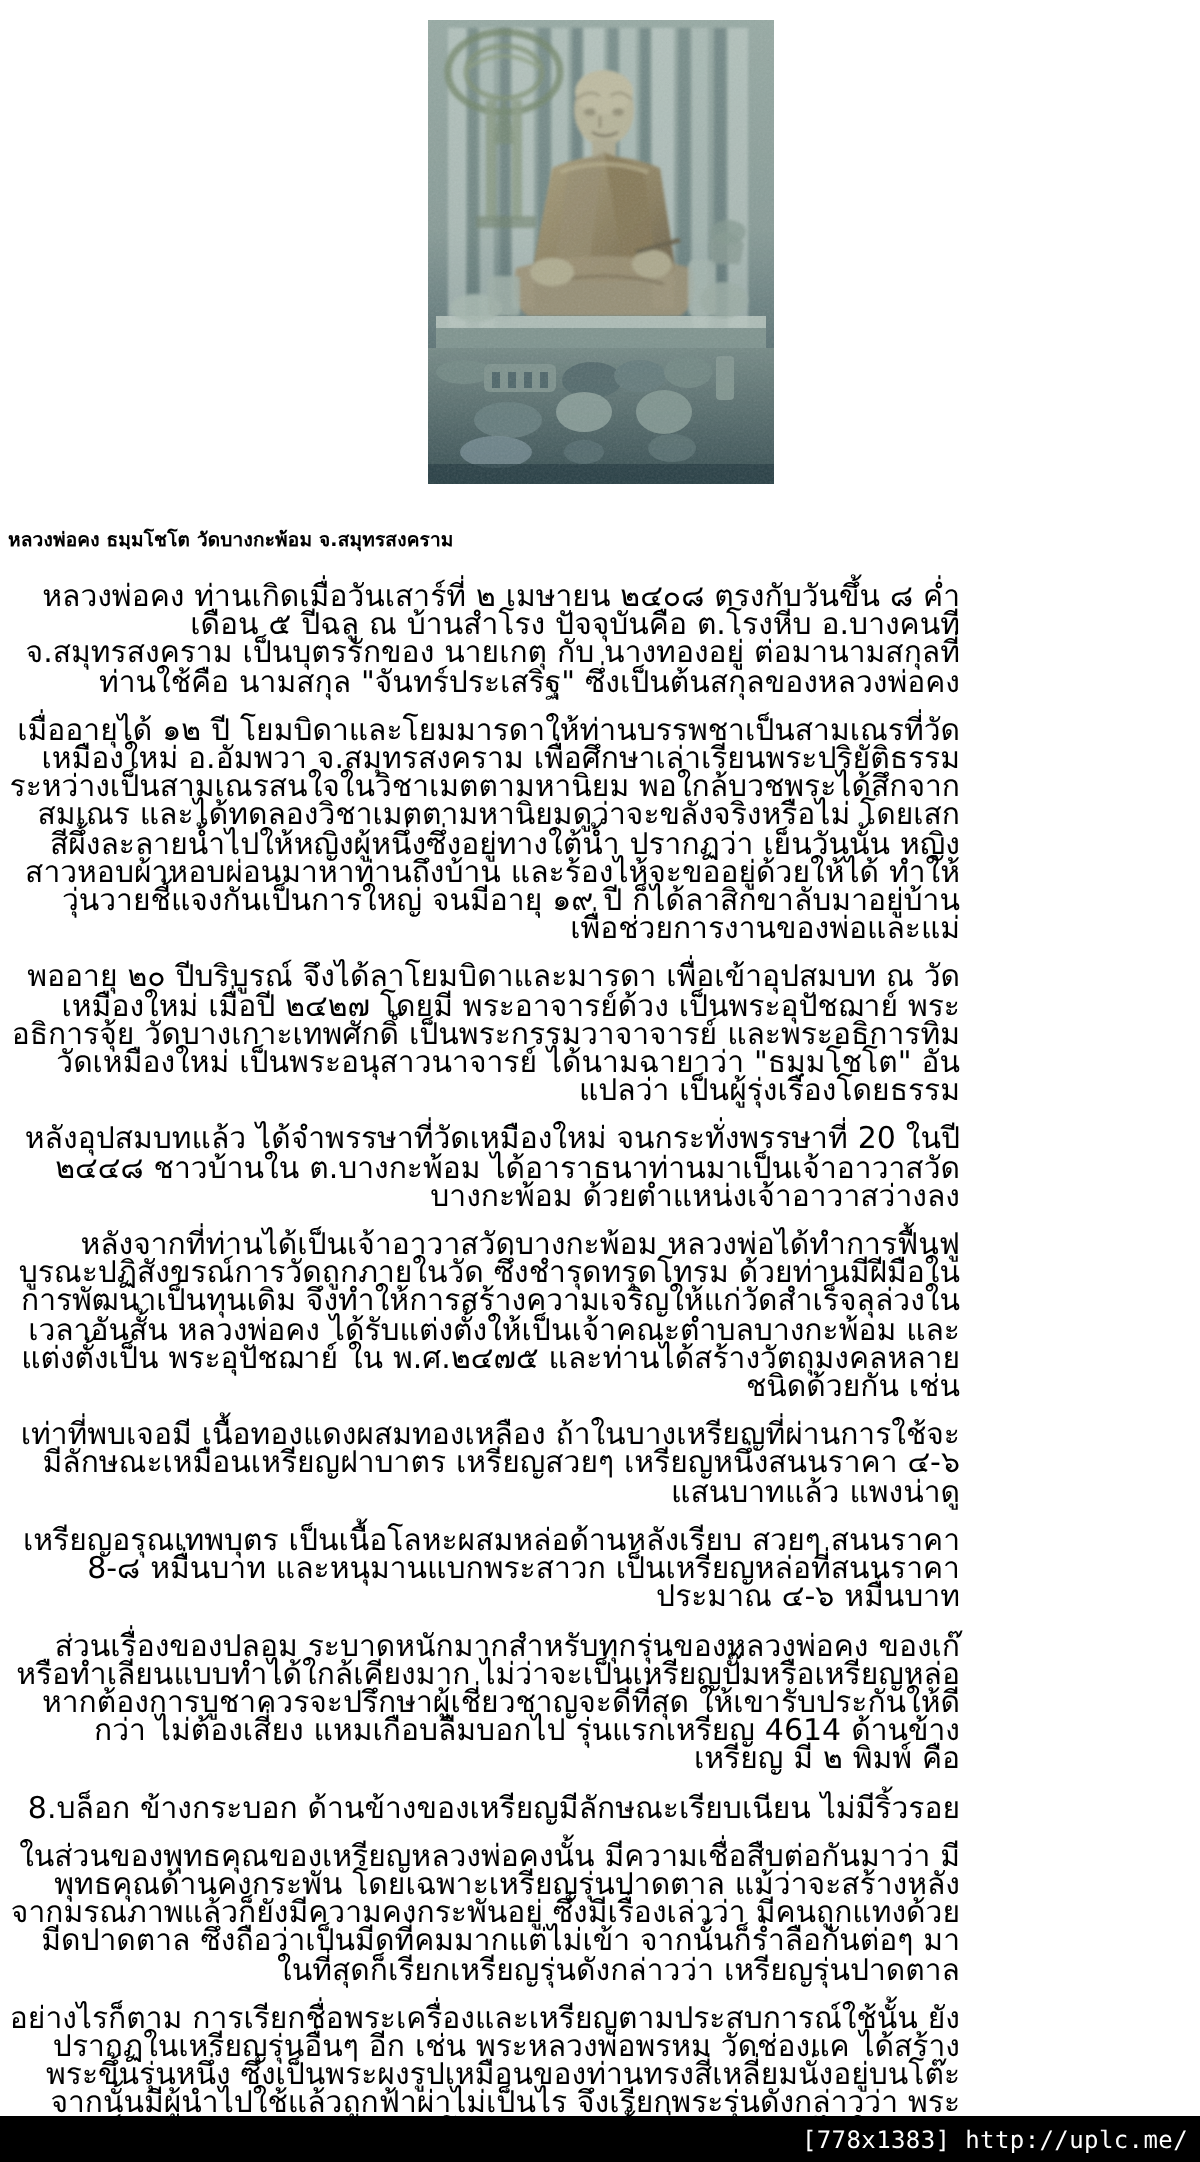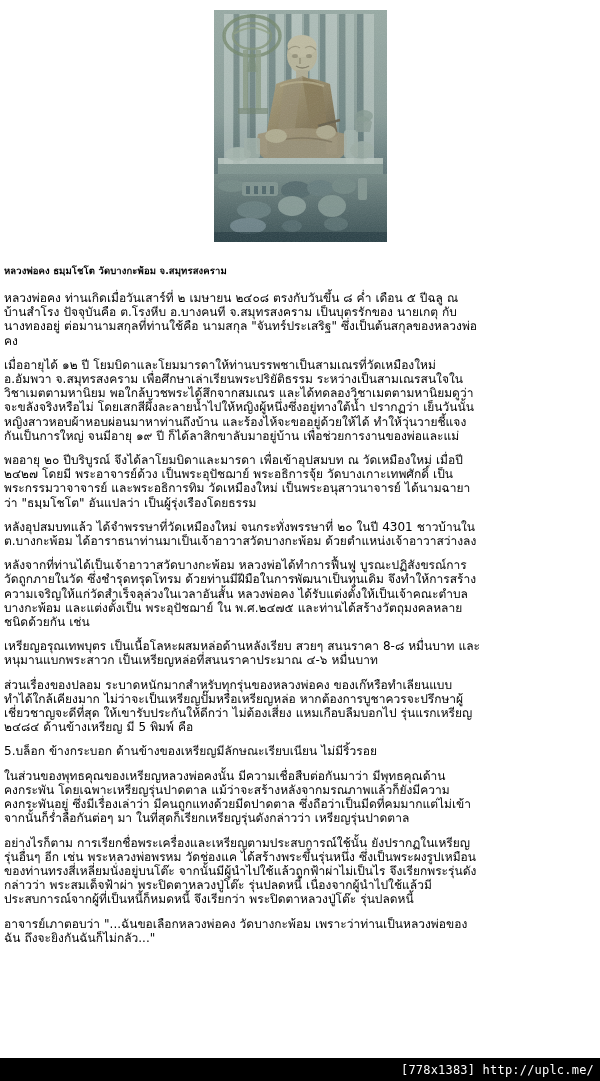--- a/index.html
+++ b/index.html
@@ -42,24 +42,24 @@
   }
   .doc-title {
     font-size: 9.5px;
     font-weight: bold;
     line-height: 13px;
     margin: 22px 0 0 0;
     letter-spacing: 0.1px;
     white-space: nowrap;
   }
   .para {
-    font-size: 12px;
+    font-size: 15px;
     line-height: 14.2px;
     margin: 10px 0 0 0;
-    text-align: left;
+    text-align: right;
     word-spacing: 0.2px;
     hyphens: none;
   }
   .para:first-of-type { margin-top: 14px; }
 
   
   .footer-bar {
     position: absolute;
     left: 0;
     right: 0;
@@ -217,25 +217,26 @@
     </svg>
   </div>
 </div>
 
 <div class="doc-body">
   <h1 class="doc-title">หลวงพ่อคง ธมฺมโชโต วัดบางกะพ้อม จ.สมุทรสงคราม</h1>
 
   <p class="para">หลวงพ่อคง ท่านเกิดเมื่อวันเสาร์ที่ ๒ เมษายน ๒๔๐๘ ตรงกับวันขึ้น ๘ ค่ำ เดือน ๕ ปีฉลู ณ บ้านสำโรง ปัจจุบันคือ ต.โรงหีบ อ.บางคนที จ.สมุทรสงคราม เป็นบุตรรักของ นายเกตุ กับ นางทองอยู่ ต่อมานามสกุลที่ท่านใช้คือ นามสกุล "จันทร์ประเสริฐ" ซึ่งเป็นต้นสกุลของหลวงพ่อคง</p>
   <p class="para">เมื่ออายุได้ ๑๒ ปี โยมบิดาและโยมมารดาให้ท่านบรรพชาเป็นสามเณรที่วัดเหมืองใหม่ อ.อัมพวา จ.สมุทรสงคราม เพื่อศึกษาเล่าเรียนพระปริยัติธรรม ระหว่างเป็นสามเณรสนใจในวิชาเมตตามหานิยม พอใกล้บวชพระได้สึกจากสมเณร และได้ทดลองวิชาเมตตามหานิยมดูว่าจะขลังจริงหรือไม่ โดยเสกสีผึ้งละลายน้ำไปให้หญิงผู้หนึ่งซึ่งอยู่ทางใต้น้ำ ปรากฏว่า เย็นวันนั้น หญิงสาวหอบผ้าหอบผ่อนมาหาท่านถึงบ้าน และร้องไห้จะขออยู่ด้วยให้ได้ ทำให้วุ่นวายชี้แจงกันเป็นการใหญ่ จนมีอายุ ๑๙ ปี ก็ได้ลาสิกขาลับมาอยู่บ้าน เพื่อช่วยการงานของพ่อและแม่</p>
   <p class="para">พออายุ ๒๐ ปีบริบูรณ์ จึงได้ลาโยมบิดาและมารดา เพื่อเข้าอุปสมบท ณ วัดเหมืองใหม่ เมื่อปี ๒๔๒๗ โดยมี พระอาจารย์ด้วง เป็นพระอุปัชฌาย์ พระอธิการจุ้ย วัดบางเกาะเทพศักดิ์ เป็นพระกรรมวาจาจารย์ และพระอธิการทิม วัดเหมืองใหม่ เป็นพระอนุสาวนาจารย์ ได้นามฉายาว่า "ธมฺมโชโต" อันแปลว่า เป็นผู้รุ่งเรืองโดยธรรม</p>
-  <p class="para">หลังอุปสมบทแล้ว ได้จำพรรษาที่วัดเหมืองใหม่ จนกระทั่งพรรษาที่ ๒๐ ในปี 4301 ชาวบ้านใน ต.บางกะพ้อม ได้อาราธนาท่านมาเป็นเจ้าอาวาสวัดบางกะพ้อม ด้วยตำแหน่งเจ้าอาวาสว่างลง</p>
+  <p class="para">หลังอุปสมบทแล้ว ได้จำพรรษาที่วัดเหมืองใหม่ จนกระทั่งพรรษาที่ 20 ในปี ๒๔๔๘ ชาวบ้านใน ต.บางกะพ้อม ได้อาราธนาท่านมาเป็นเจ้าอาวาสวัดบางกะพ้อม ด้วยตำแหน่งเจ้าอาวาสว่างลง</p>
   <p class="para">หลังจากที่ท่านได้เป็นเจ้าอาวาสวัดบางกะพ้อม หลวงพ่อได้ทำการฟื้นฟู บูรณะปฏิสังขรณ์การวัดถูกภายในวัด ซึ่งชำรุดทรุดโทรม ด้วยท่านมีฝีมือในการพัฒนาเป็นทุนเดิม จึงทำให้การสร้างความเจริญให้แก่วัดสำเร็จลุล่วงในเวลาอันสั้น หลวงพ่อคง ได้รับแต่งตั้งให้เป็นเจ้าคณะตำบลบางกะพ้อม และแต่งตั้งเป็น พระอุปัชฌาย์ ใน พ.ศ.๒๔๗๕ และท่านได้สร้างวัตถุมงคลหลายชนิดด้วยกัน เช่น</p>
+  <p class="para">เท่าที่พบเจอมี เนื้อทองแดงผสมทองเหลือง ถ้าในบางเหรียญที่ผ่านการใช้จะมีลักษณะเหมือนเหรียญฝาบาตร เหรียญสวยๆ เหรียญหนึ่งสนนราคา ๔-๖ แสนบาทแล้ว แพงน่าดู</p>
   <p class="para">เหรียญอรุณเทพบุตร เป็นเนื้อโลหะผสมหล่อด้านหลังเรียบ สวยๆ สนนราคา 8-๘ หมื่นบาท และหนุมานแบกพระสาวก เป็นเหรียญหล่อที่สนนราคาประมาณ ๔-๖ หมื่นบาท</p>
-  <p class="para">ส่วนเรื่องของปลอม ระบาดหนักมากสำหรับทุกรุ่นของหลวงพ่อคง ของเก๊หรือทำเลียนแบบทำได้ใกล้เคียงมาก ไม่ว่าจะเป็นเหรียญปั๊มหรือเหรียญหล่อ หากต้องการบูชาควรจะปรึกษาผู้เชี่ยวชาญจะดีที่สุด ให้เขารับประกันให้ดีกว่า ไม่ต้องเสี่ยง แหมเกือบลืมบอกไป รุ่นแรกเหรียญ ๒๔๘๔ ด้านข้างเหรียญ มี 5 พิมพ์ คือ</p>
-  <p class="para">5.บล็อก ข้างกระบอก ด้านข้างของเหรียญมีลักษณะเรียบเนียน ไม่มีริ้วรอย</p>
+  <p class="para">ส่วนเรื่องของปลอม ระบาดหนักมากสำหรับทุกรุ่นของหลวงพ่อคง ของเก๊หรือทำเลียนแบบทำได้ใกล้เคียงมาก ไม่ว่าจะเป็นเหรียญปั๊มหรือเหรียญหล่อ หากต้องการบูชาควรจะปรึกษาผู้เชี่ยวชาญจะดีที่สุด ให้เขารับประกันให้ดีกว่า ไม่ต้องเสี่ยง แหมเกือบลืมบอกไป รุ่นแรกเหรียญ 4614 ด้านข้างเหรียญ มี ๒ พิมพ์ คือ</p>
+  <p class="para">8.บล็อก ข้างกระบอก ด้านข้างของเหรียญมีลักษณะเรียบเนียน ไม่มีริ้วรอย</p>
   <p class="para">ในส่วนของพุทธคุณของเหรียญหลวงพ่อคงนั้น มีความเชื่อสืบต่อกันมาว่า มีพุทธคุณด้านคงกระพัน โดยเฉพาะเหรียญรุ่นปาดตาล แม้ว่าจะสร้างหลังจากมรณภาพแล้วก็ยังมีความคงกระพันอยู่ ซึ่งมีเรื่องเล่าว่า มีคนถูกแทงด้วยมีดปาดตาล ซึ่งถือว่าเป็นมีดที่คมมากแต่ไม่เข้า จากนั้นก็ร่ำลือกันต่อๆ มา ในที่สุดก็เรียกเหรียญรุ่นดังกล่าวว่า เหรียญรุ่นปาดตาล</p>
   <p class="para">อย่างไรก็ตาม การเรียกชื่อพระเครื่องและเหรียญตามประสบการณ์ใช้นั้น ยังปรากฏในเหรียญรุ่นอื่นๆ อีก เช่น พระหลวงพ่อพรหม วัดช่องแค ได้สร้างพระขึ้นรุ่นหนึ่ง ซึ่งเป็นพระผงรูปเหมือนของท่านทรงสี่เหลี่ยมนั่งอยู่บนโต๊ะ จากนั้นมีผู้นำไปใช้แล้วถูกฟ้าผ่าไม่เป็นไร จึงเรียกพระรุ่นดังกล่าวว่า พระสมเด็จฟ้าผ่า พระปิดตาหลวงปู่โต๊ะ รุ่นปลดหนี้ เนื่องจากผู้นำไปใช้แล้วมีประสบการณ์จากผู้ที่เป็นหนี้ก็หมดหนี้ จึงเรียกว่า พระปิดตาหลวงปู่โต๊ะ รุ่นปลดหนี้</p>
   <p class="para">อาจารย์เภาตอบว่า "...ฉันขอเลือกหลวงพ่อคง วัดบางกะพ้อม เพราะว่าท่านเป็นหลวงพ่อของฉัน ถึงจะยิงกันฉันก็ไม่กลัว..."</p>
 </div>
 
 <div class="footer-bar">
   <span class="footer-text">[778x1383] http://uplc.me/</span>
 </div>
 
 </body></html>

